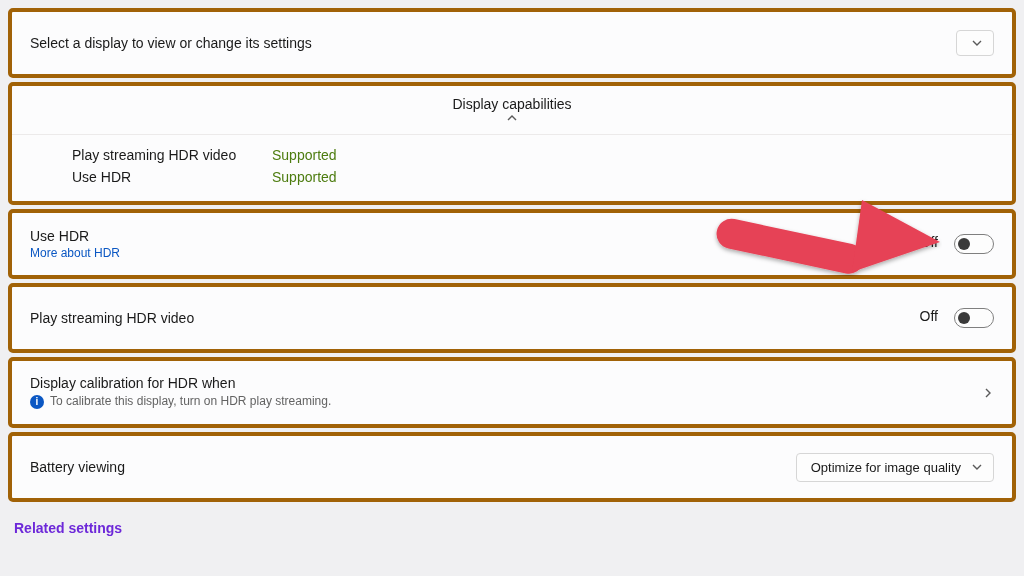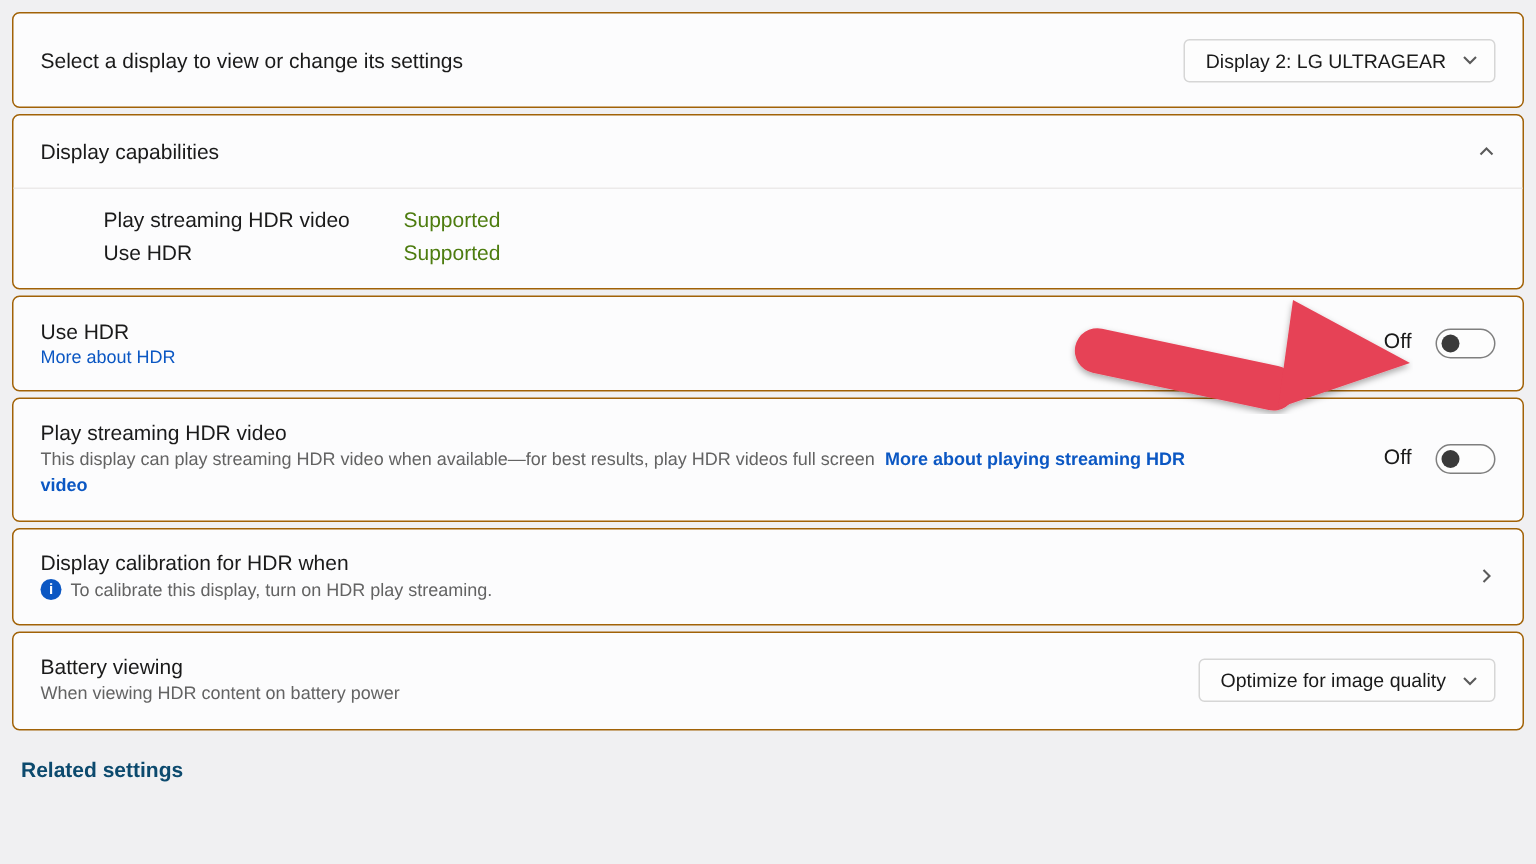--- a/index.html
+++ b/index.html
@@ -8,32 +8,32 @@
     background: #f0f0f2;
     width: 1024px;
     height: 576px;
     overflow: hidden;
     font-size: 14px;
     color: #1a1a1a;
     padding: 8px 8px 0 8px;
   }
   .card {
     background: #fcfcfd;
-    border: 1px solid #a16207;
+    border: 4px solid #a16207;
     border-radius: 5px;
     margin-bottom: 4px;
   }
   .row {
     display: flex;
     align-items: center;
     justify-content: space-between;
     padding: 14px 18px;
     min-height: 62px;
   }
-  .row-short { min-height: 48px; padding: 10px 18px; }
+  .row-short { min-height: 48px; padding: 10px 18px; flex-direction: column; }
   .label-main { font-size: 14px; color: #1a1a1a; }
   .label-sub  { font-size: 12px; color: #636363; line-height: 1.45; }
   .link       { color: #0b57c3; font-size: 12px; font-weight: 400; cursor: pointer; }
   .link-inline{ color: #0b57c3; font-size: 12px; font-weight: 600; cursor: pointer; display:inline; }
   .select-btn {
     display: inline-flex; align-items: center; gap: 10px;
     border: 1px solid #d6d6d6; border-radius: 4px; background: #fdfdfd;
     padding: 6px 10px 6px 14px; font-size: 13px; color: #1a1a1a; cursor: pointer;
   }
   .chev { width: 12px; height: 12px; }
@@ -61,40 +61,39 @@
   }
   .info-icon {
     width: 14px; height: 14px; border-radius: 50%;
     background: #0b57c3; display:inline-flex;
     align-items:center; justify-content:center;
     color:#fff; font-size:10px; font-weight:700;
     margin-right: 6px; flex-shrink:0;
   }
   .info-line { display:flex; align-items:center; }
   .related-heading {
-    font-size: 14px; font-weight: 600; color: #0c4a6e;
+    font-size: 14px; font-weight: 600; color: #6d28d9;
     padding: 14px 0 0 6px;
   }
   .left-col { display:flex; flex-direction:column; gap:2px; max-width: 780px; }
   
   .arrow-overlay {
     position: absolute;
     left: 712px; top: 186px;
     pointer-events: none;
   }
 </style>
 </head>
 <body>
 
 <div class="card">
   <div class="row">
     <div class="label-main">Select a display to view or change its settings</div>
 
     <div class="select-btn">
-      <span>Display 2: LG ULTRAGEAR</span>
       <span class="chev">
         <svg viewBox="0 0 12 12" width="12" height="12">
             <path d="M2 4l4 4 4-4" fill="none" stroke="#5a5a5a" stroke-width="1.4"></path>
           </svg>
       </span>
     </div>
   </div>
 </div>
 
 <div class="card">
@@ -125,24 +124,20 @@
       <span class="toggle-state">Off</span>
       <div class="toggle"></div>
     </div>
   </div>
 </div>
 
 <div class="card">
   <div class="row">
     <div class="left-col">
       <div class="label-main">Play streaming HDR video</div>
-      <div class="label-sub">
-        <span>This display can play streaming HDR video when available—for best results, play HDR videos full screen</span>
-        <span>&nbsp;</span><span class="link-inline">More about playing streaming HDR video</span>
-      </div>
     </div>
     <div class="toggle-wrap">
       <span class="toggle-state">Off</span>
       <div class="toggle"></div>
     </div>
   </div>
 </div>
 
 <div class="card">
   <div class="row">
@@ -158,21 +153,20 @@
           <path d="M4 2l4 4-4 4" fill="none" stroke="#5a5a5a" stroke-width="1.4"></path>
         </svg>
     </span>
   </div>
 </div>
 
 <div class="card">
   <div class="row">
     <div class="left-col">
       <div class="label-main">Battery viewing</div>
-      <div class="label-sub">When viewing HDR content on battery power</div>
     </div>
     <div class="select-btn">
       <span>Optimize for image quality</span>
       <span class="chev">
         <svg viewBox="0 0 12 12" width="12" height="12">
             <path d="M2 4l4 4 4-4" fill="none" stroke="#5a5a5a" stroke-width="1.4"></path>
           </svg>
       </span>
     </div>
   </div>

